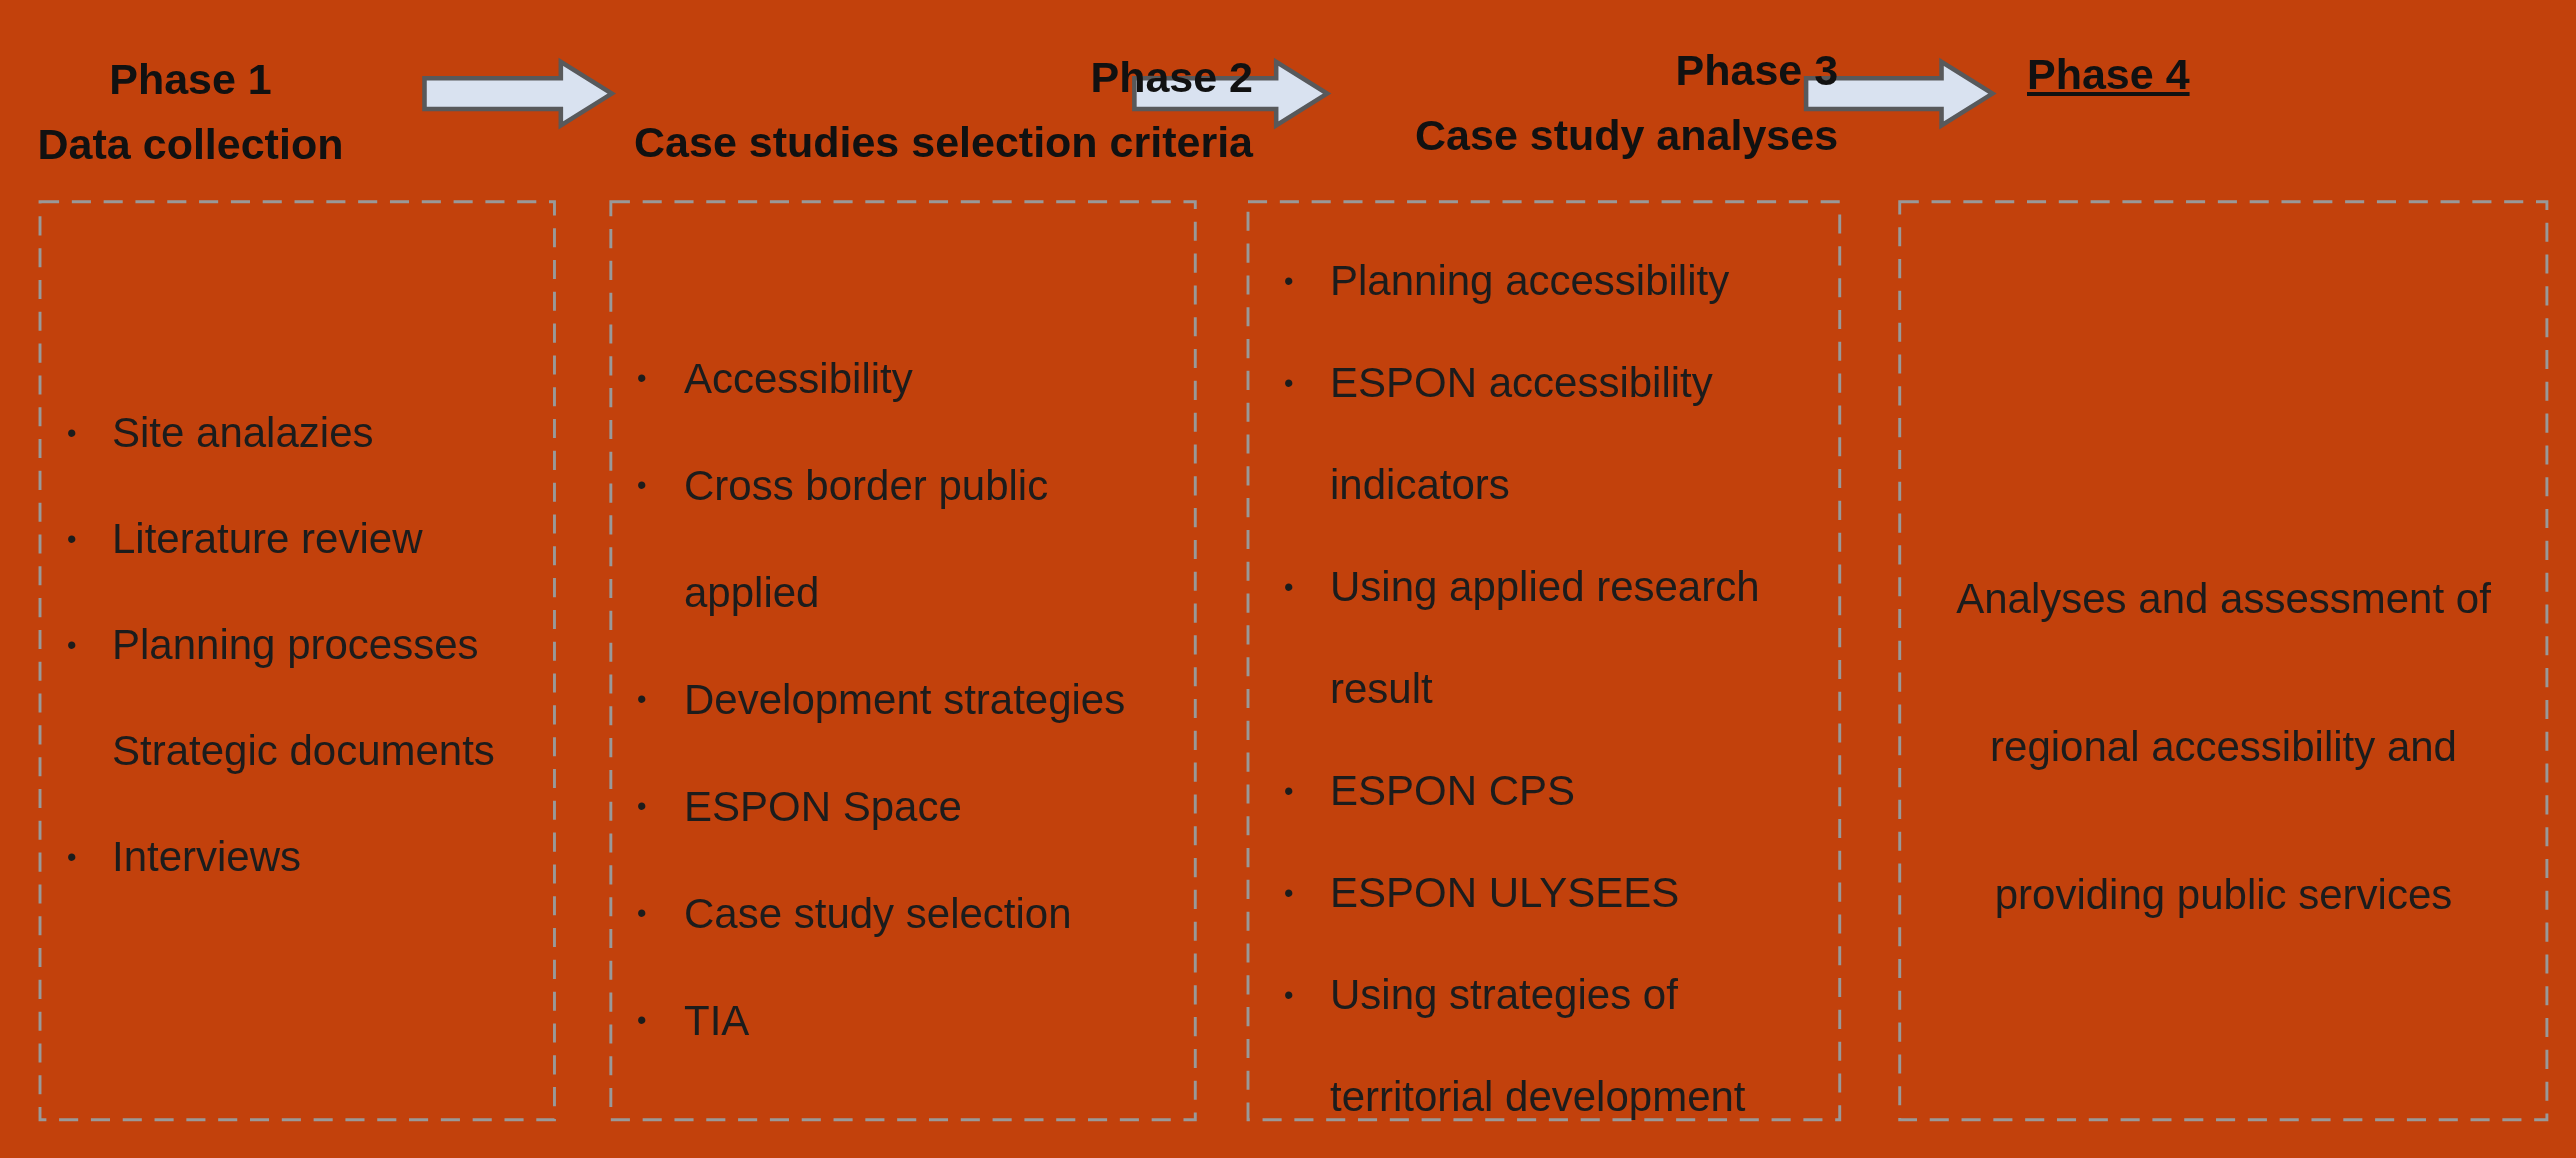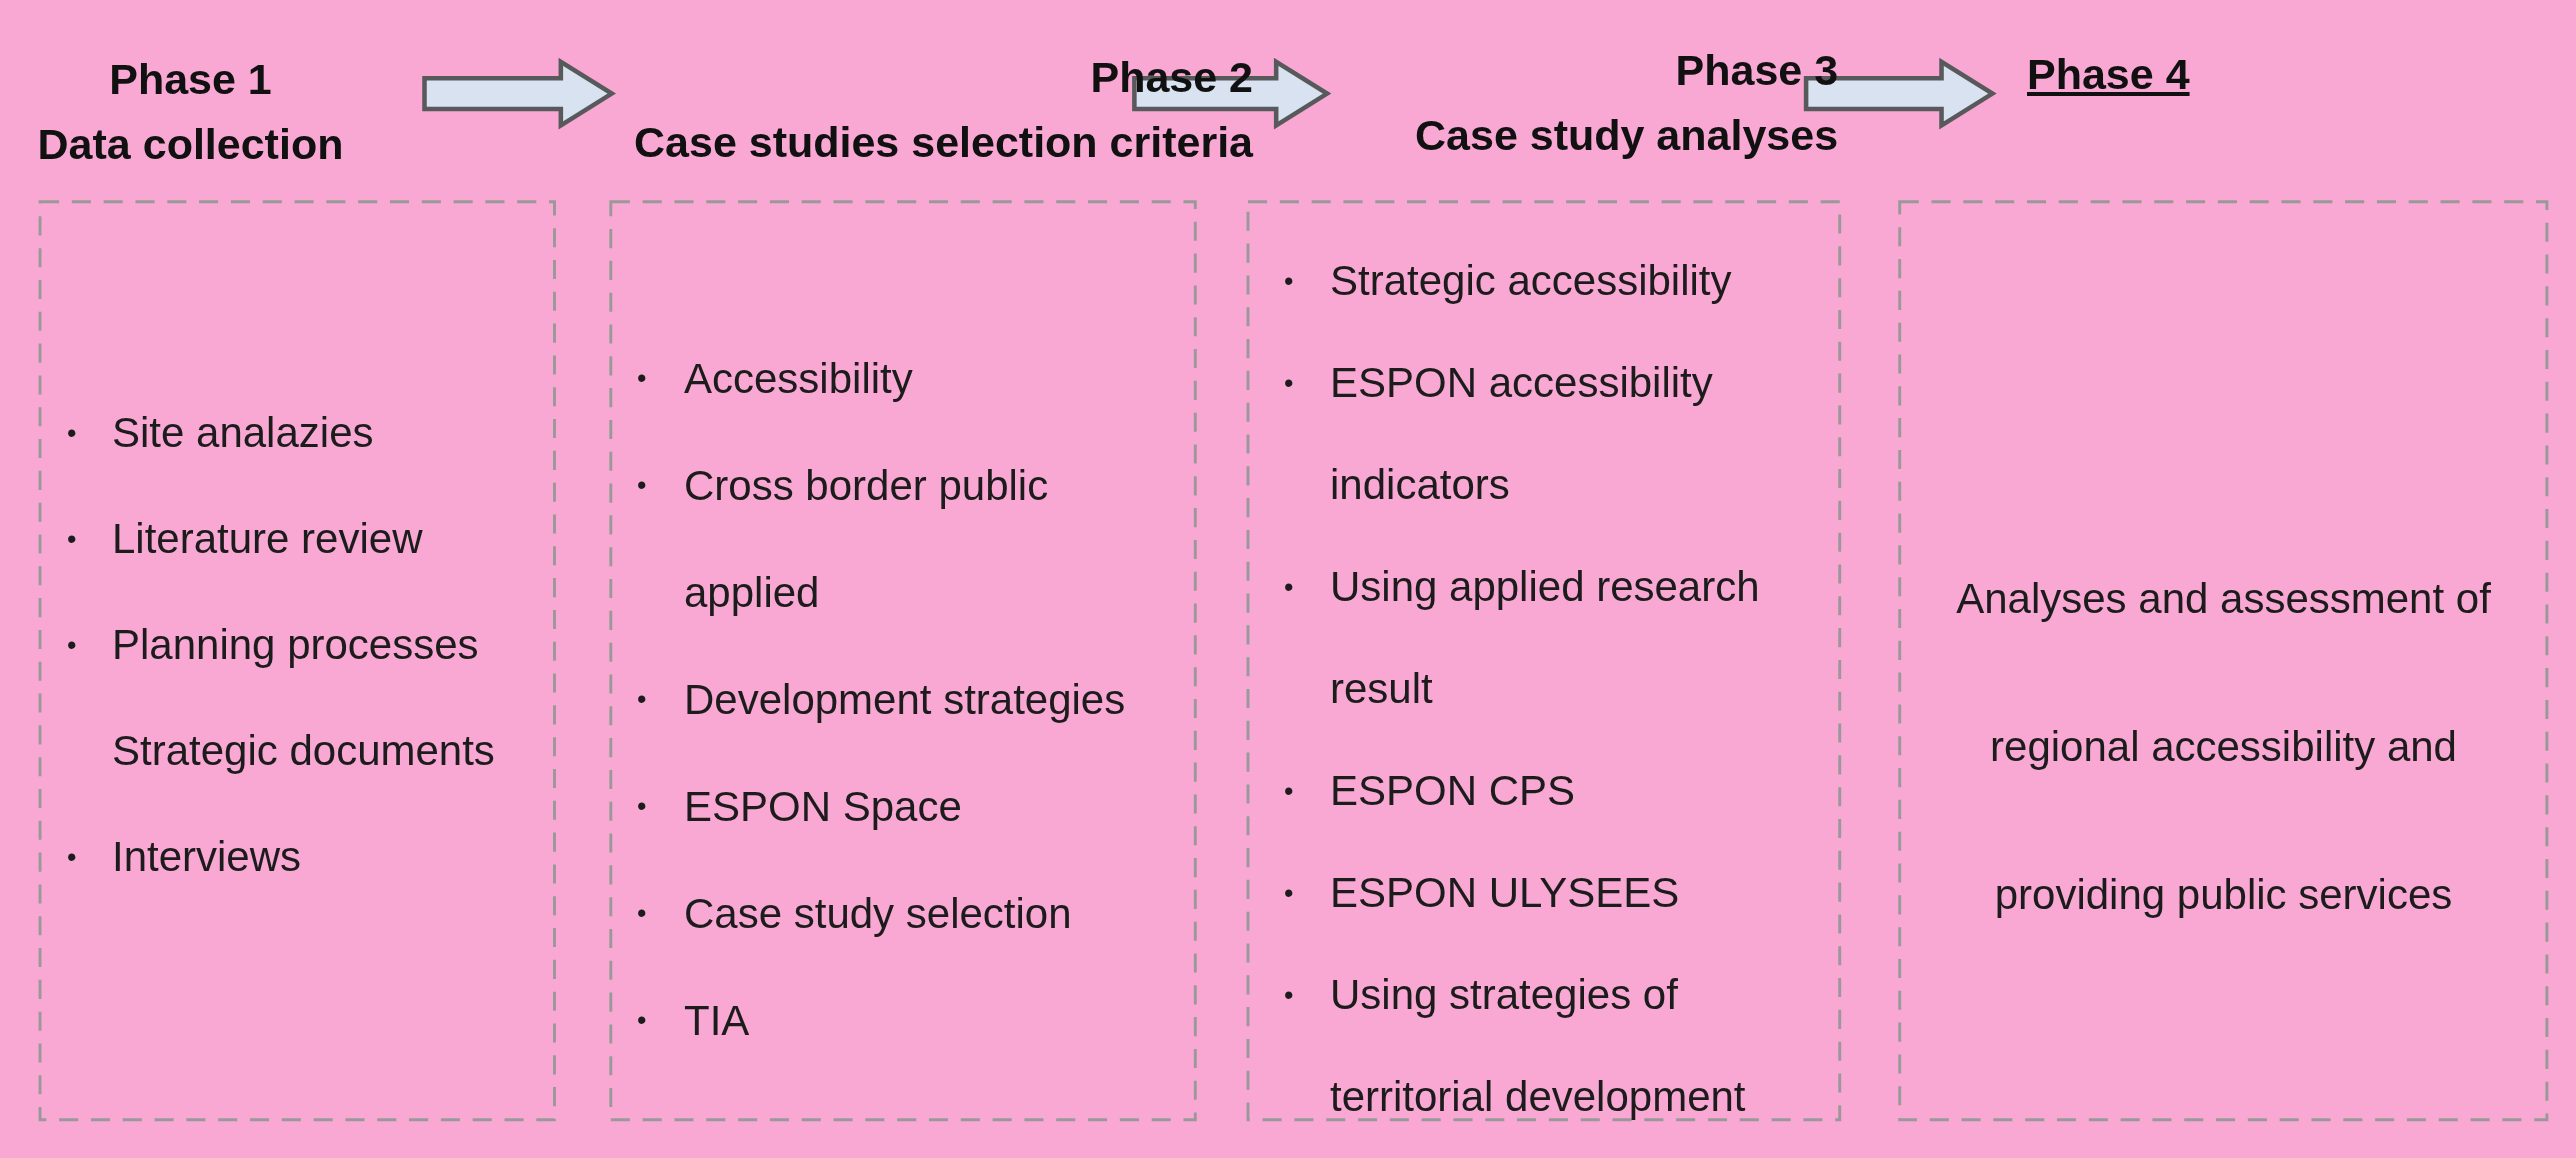--- a/index.html
+++ b/index.html
@@ -1,19 +1,19 @@
 <!DOCTYPE html>
 <html style="font-size:14.5px"><head>
 <meta charset="utf-8">
 <style>
   html,body{margin:0;padding:0;background:#ffffff;}
   #canvas{
     position:relative;
     width:2576px;height:1158px;
-    background:#f9a8d4;
+    background:#c2410c;
     font-family:"Liberation Sans", sans-serif;
     color:#1c1c1c;
     overflow:hidden;
   }
   #shapes{position:absolute;left:0;top:0;width:2576px;height:1158px;}
   .hdr{
     position:absolute;
     font-weight:bold;
     font-size:43px;
     line-height:65px;
@@ -141,21 +141,21 @@
     </div>
     <div class="row">
       <span class="bullet">•</span>
       <span class="txt">TIA</span>
     </div>
   </div>
 
   <div class="boxcontent" id="content-3">
     <div class="row">
       <span class="bullet">•</span>
-      <span class="txt">Strategic accessibility</span>
+      <span class="txt">Planning accessibility</span>
     </div>
     <div class="row">
       <span class="bullet">•</span>
       <span class="txt">ESPON accessibility</span>
     </div>
     <div class="row">
       <span class="bullet"></span>
       <span class="txt">indicators</span>
     </div>
     <div class="row">

